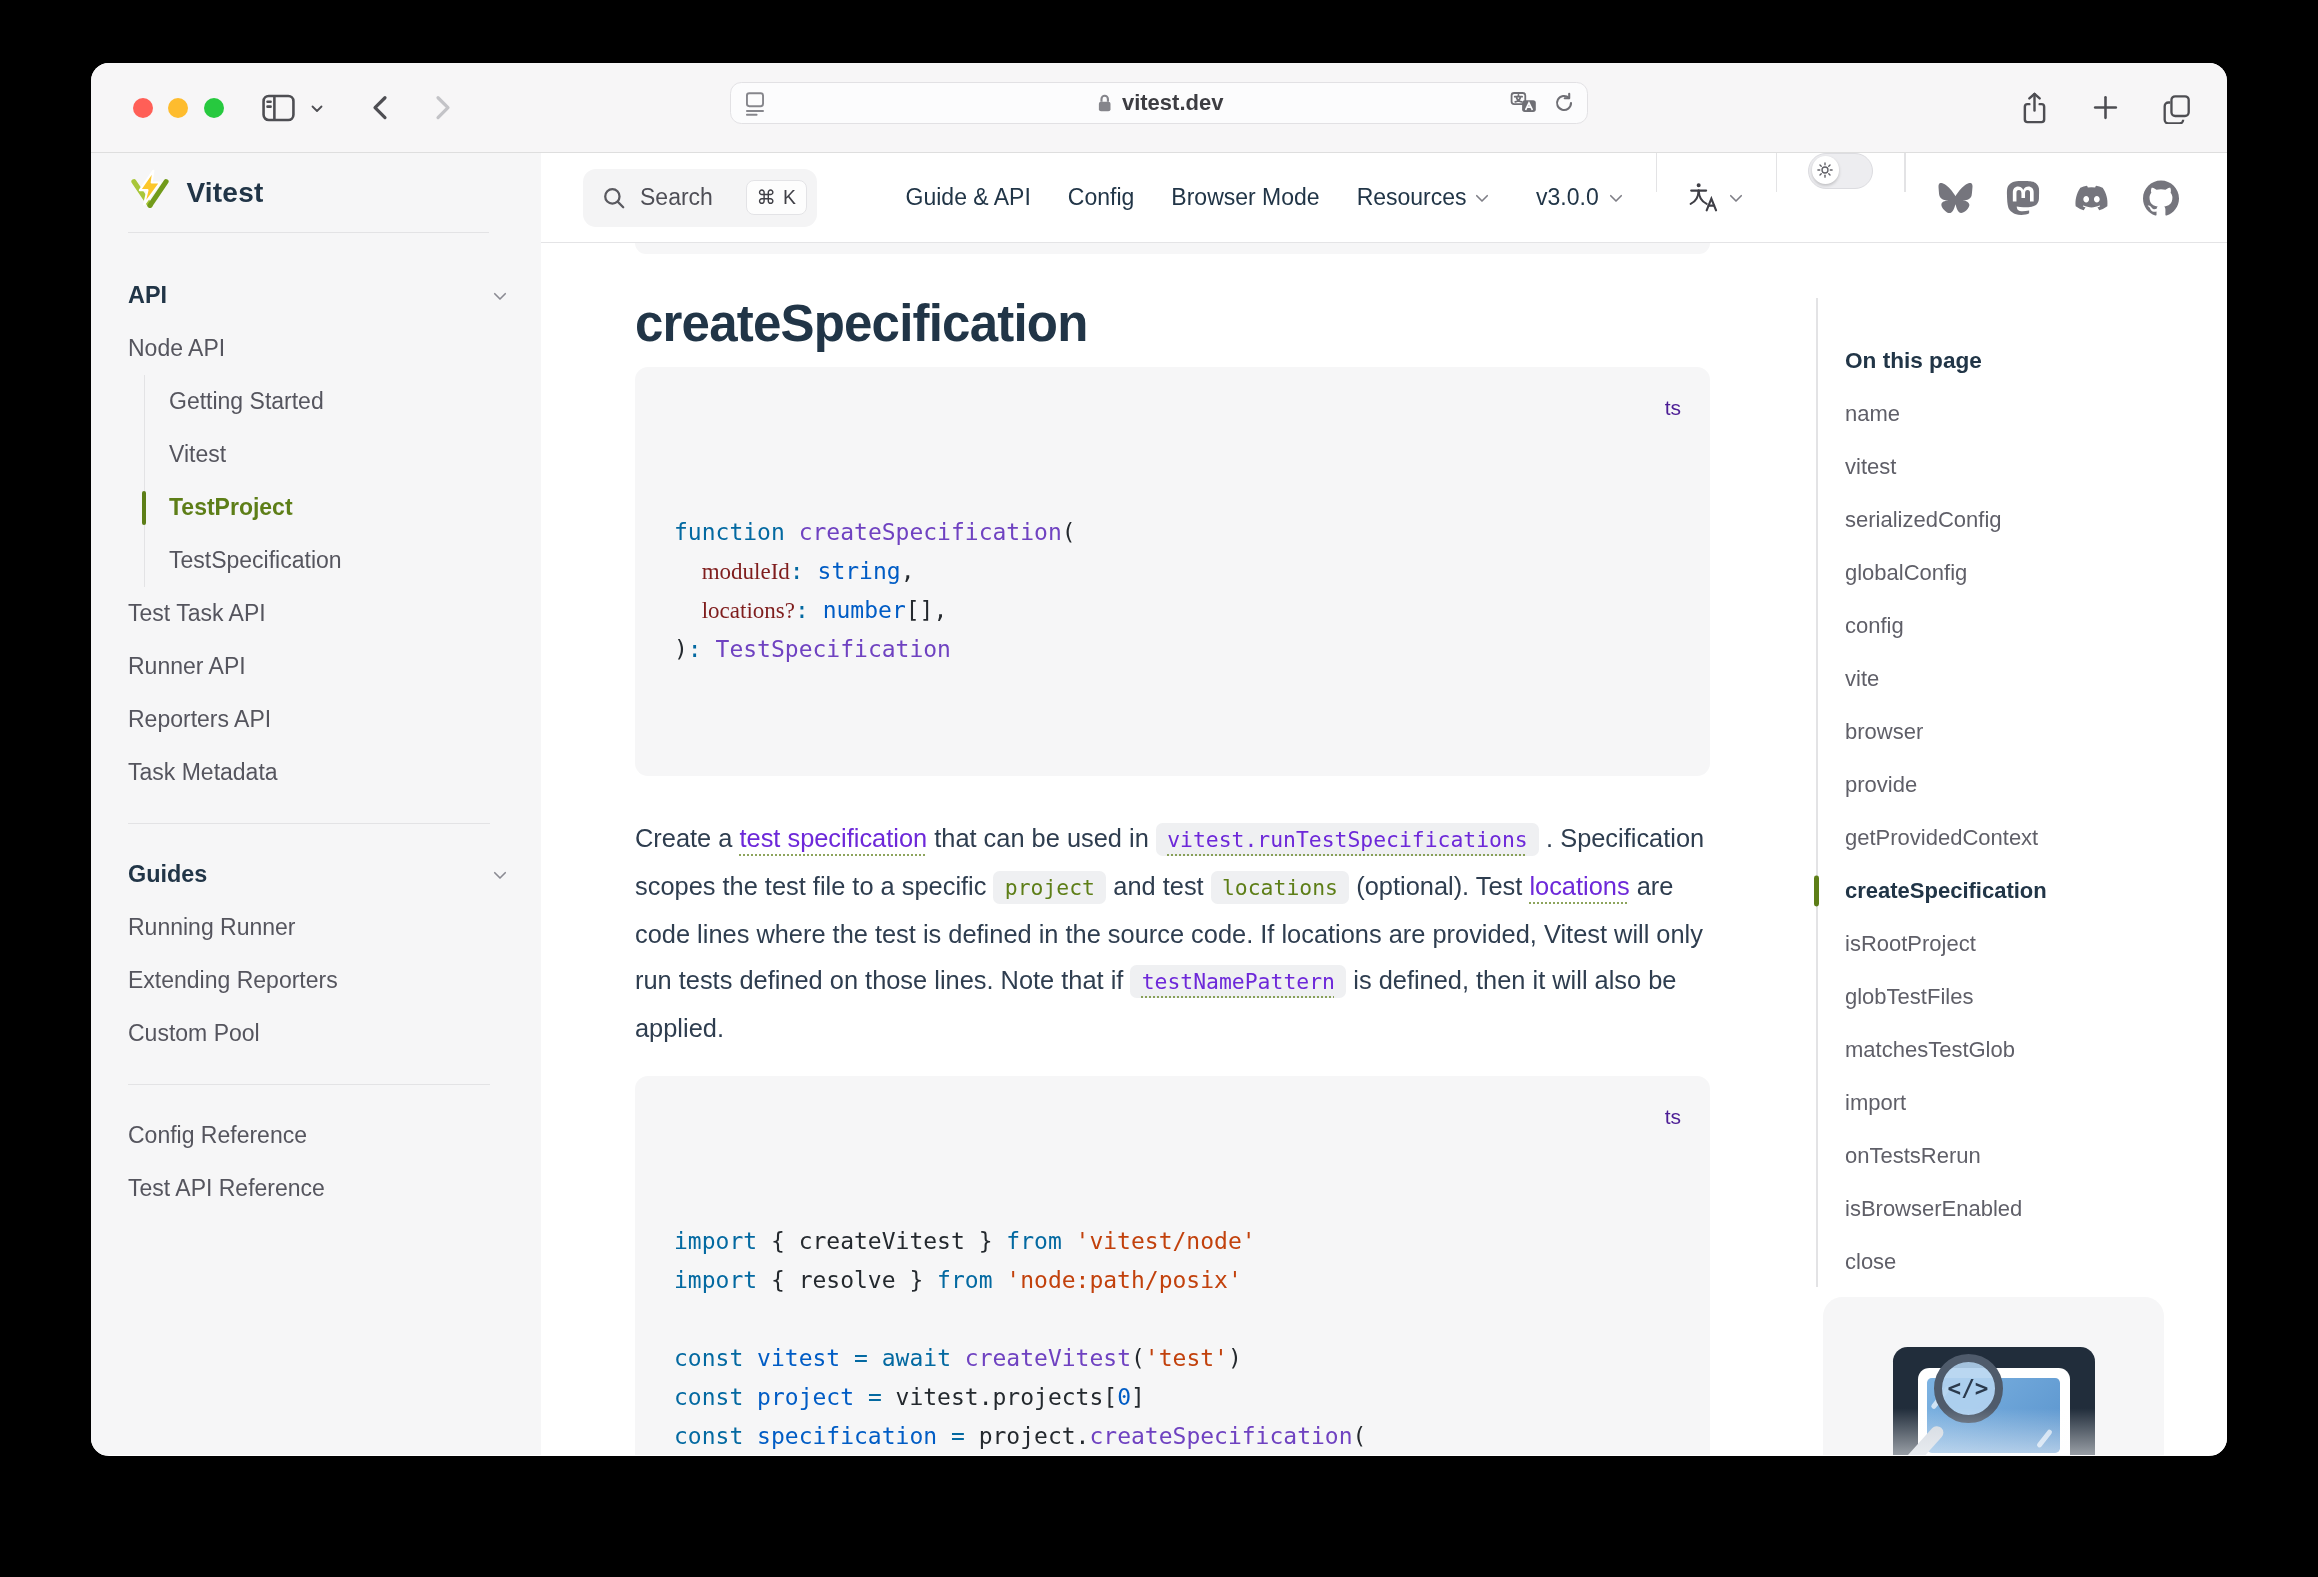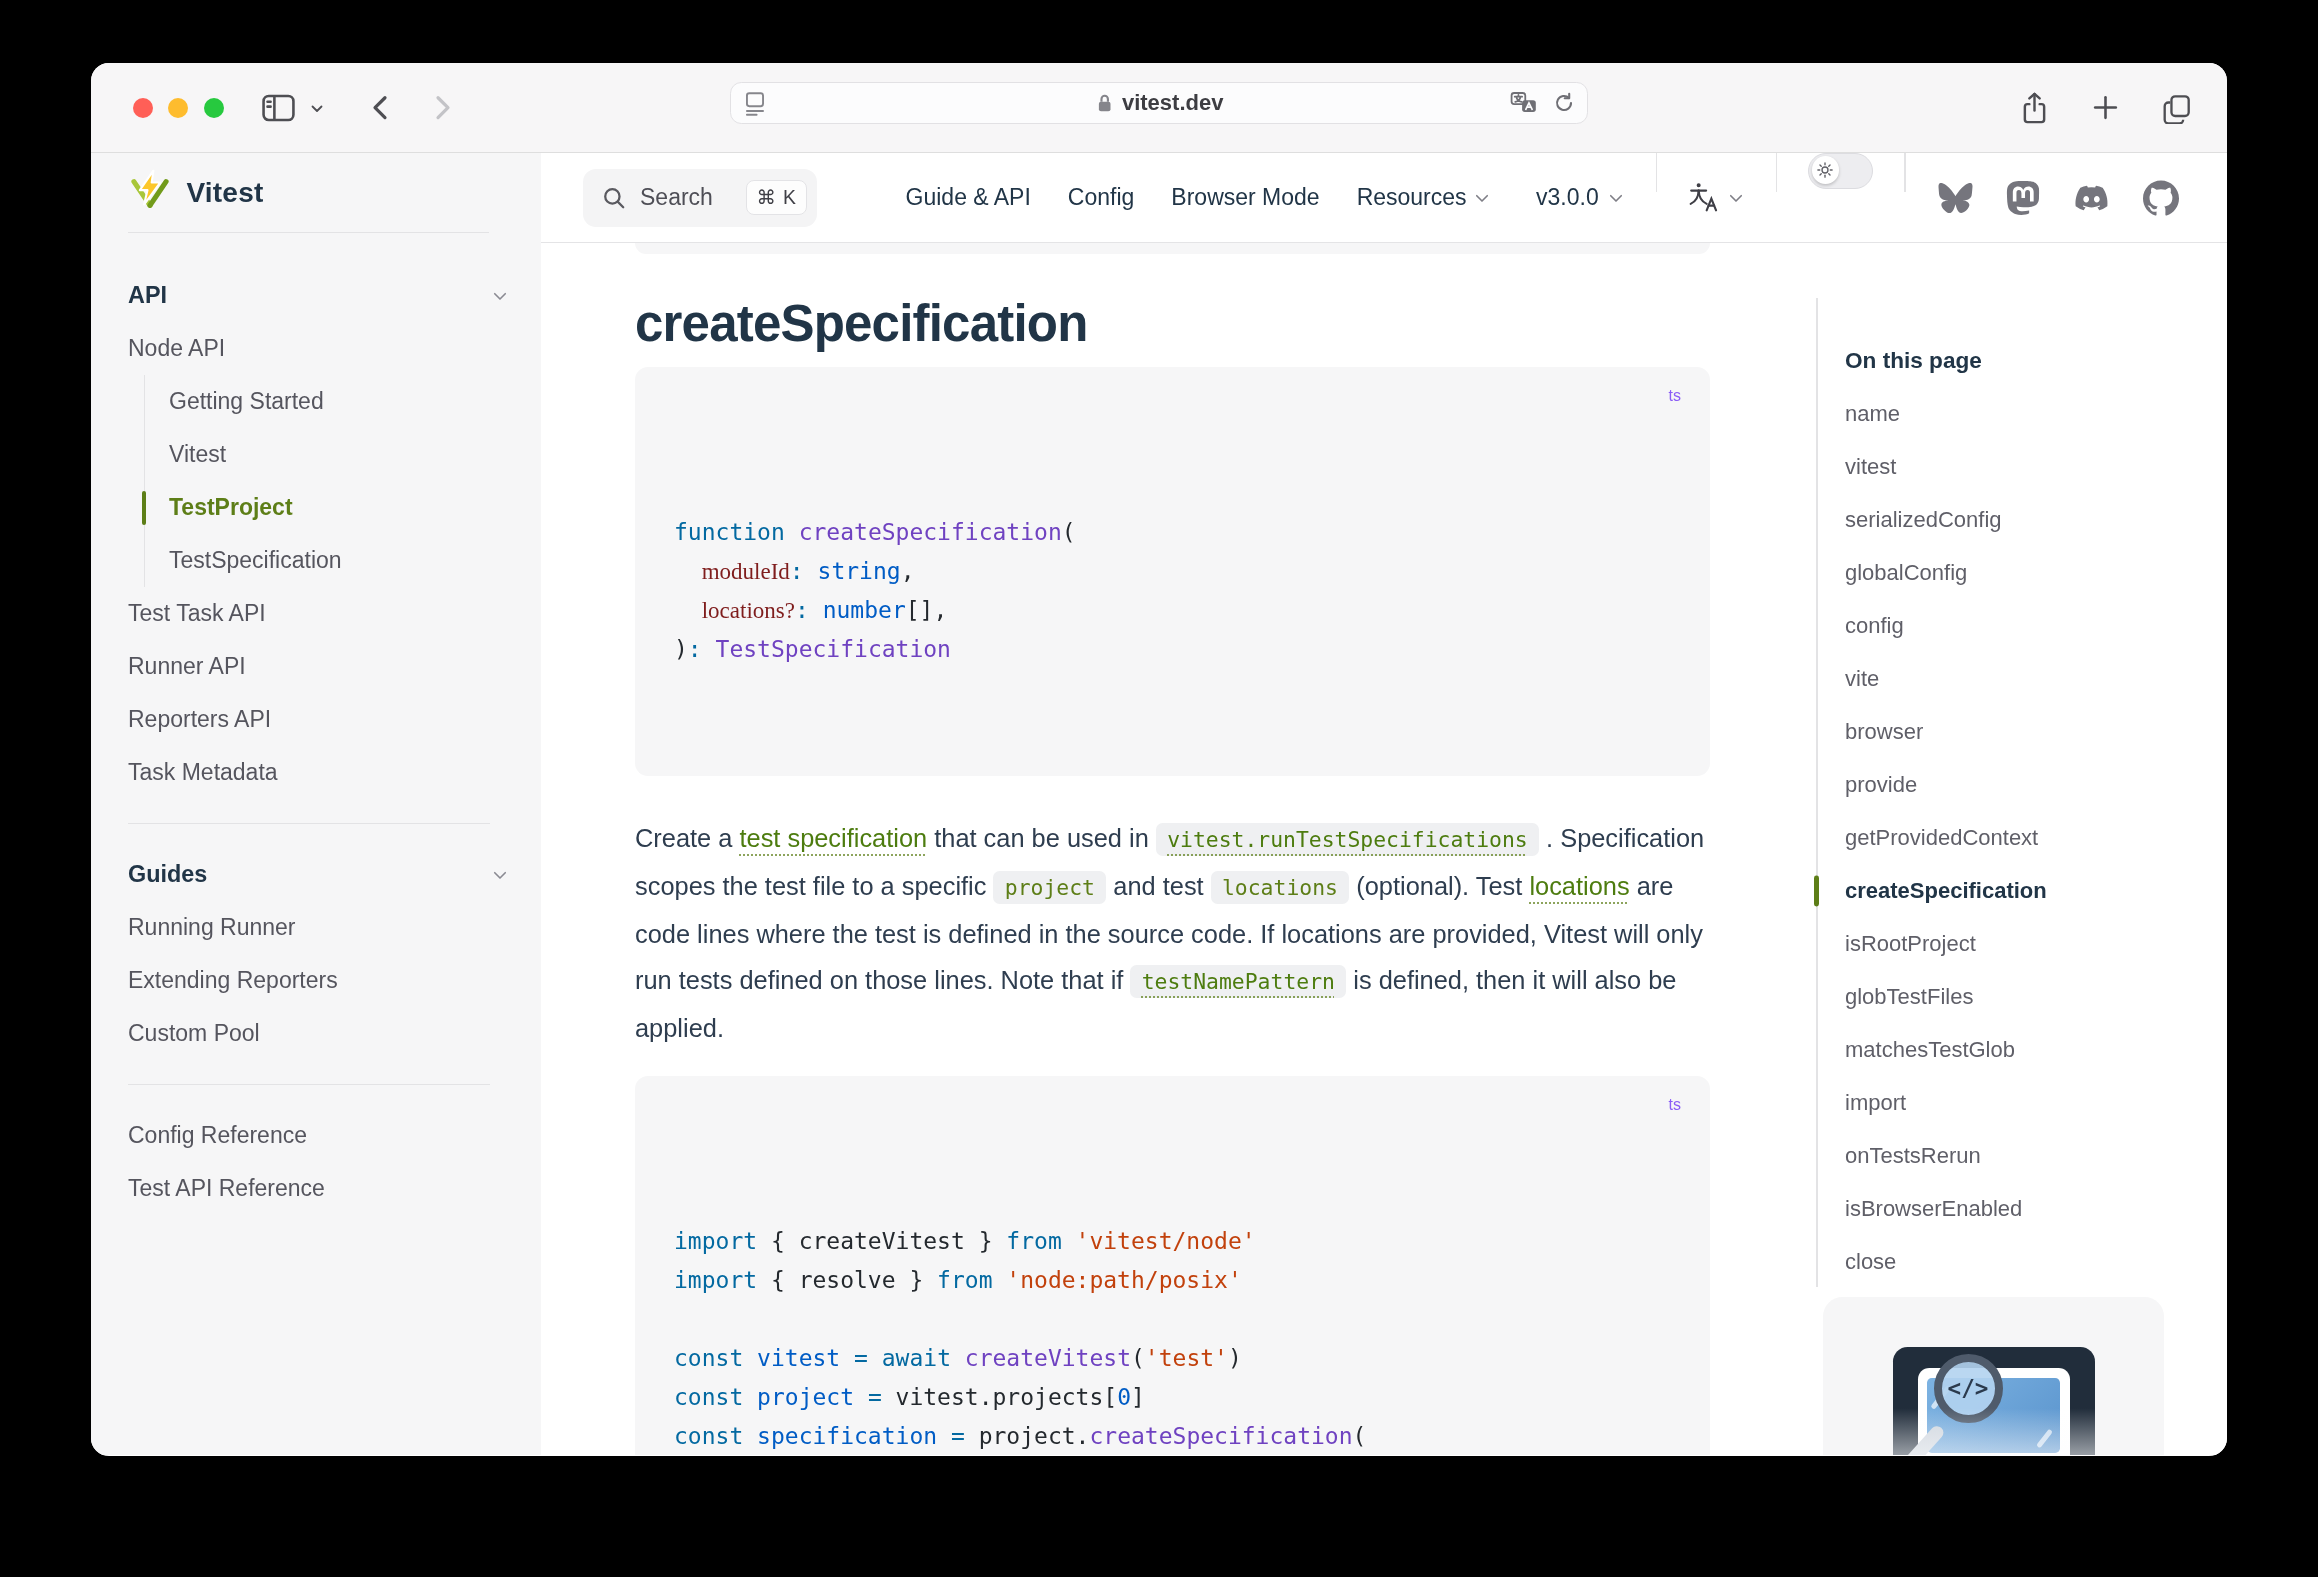--- a/index.html
+++ b/index.html
@@ -105,32 +105,32 @@
     margin:50px 0 0 0;font-size:51px;line-height:61px;font-weight:600;color:#213547;letter-spacing:-0.8px;
   }
   .codeblock{
     background:#f6f6f7;border-radius:13px;padding:29px 39px;position:relative;
     font-family:"DejaVu Sans Mono", monospace;font-size:23px;line-height:39px;
     color:#24292e;white-space:pre;overflow:hidden;
   }
   .codeblock.first{margin-top:13px;}
   .codeblock.second{margin-top:24px;}
   .lang{
-    position:absolute;top:9px;right:29px;font-size:16px;color:#8b5cf6;
+    position:absolute;top:21px;right:29px;font-size:21px;color:#4c1d95;
     font-family:"Liberation Sans", sans-serif;
   }
   .t-k{color:#0369a1;} .t-f{color:#6f42c1;} .t-v{color:#005cc5;} .t-n{color:#005cc5;}
   .t-s{color:#c2410c;} .t-o{color:#7f1d1d;font-family:Liberation Serif, serif;} .t-p{color:#24292e;}
   .prose{margin-top:39px;font-size:25.4px;line-height:46px;color:#2e3d4f;}
   .pill{
     font-family:"DejaVu Sans Mono", monospace;font-size:21.4px;color:#5d7e17;
     background:#eff0f2;border-radius:6.5px;padding:4px 11.3px;white-space:nowrap;
   }
   .lnk{
-    color:#4d7c0f;font-weight:500;cursor:pointer;
+    color:#6d28d9;font-weight:500;cursor:pointer;
     text-decoration:underline dotted;text-decoration-thickness:1.6px;
     text-decoration-color:rgba(93,126,23,.7);text-underline-offset:7.3px;
   }
   .pill.lnk{font-weight:400;}
   
   .aside-line{position:absolute;left:1275px;top:55px;width:1.6px;height:989px;background:#e3e3e5;}
   .outline{position:absolute;left:1275px;top:91px;width:363px;}
   .o-title{height:53px;display:flex;align-items:center;padding-left:29px;font-size:22.6px;font-weight:600;color:#213547;}
   .o-item{
     height:53px;display:flex;align-items:center;padding-left:29px;font-size:22px;font-weight:500;

